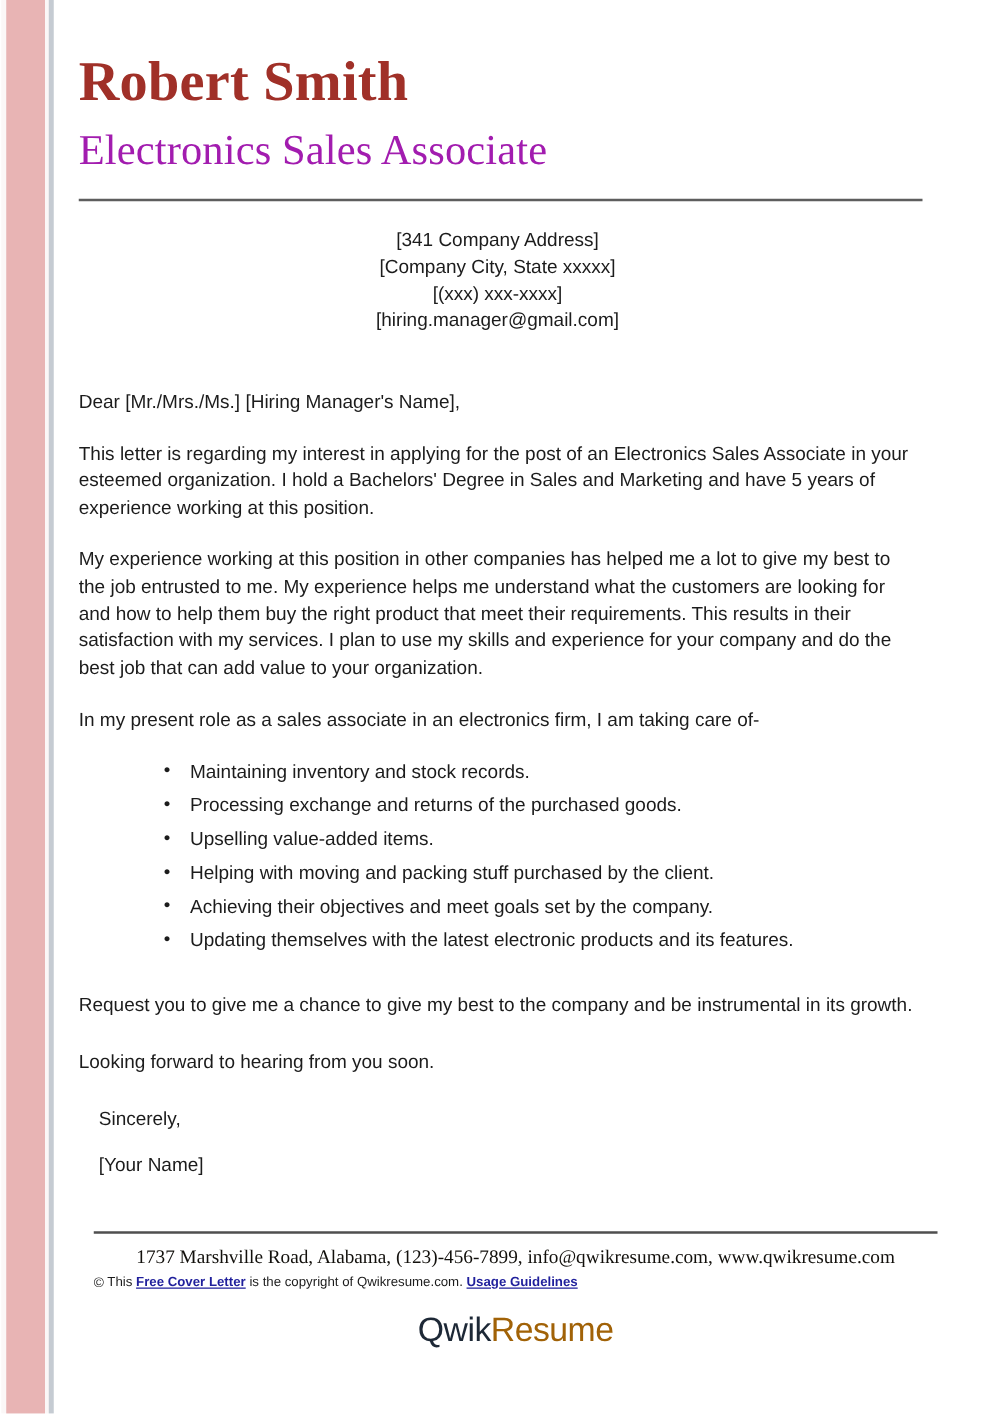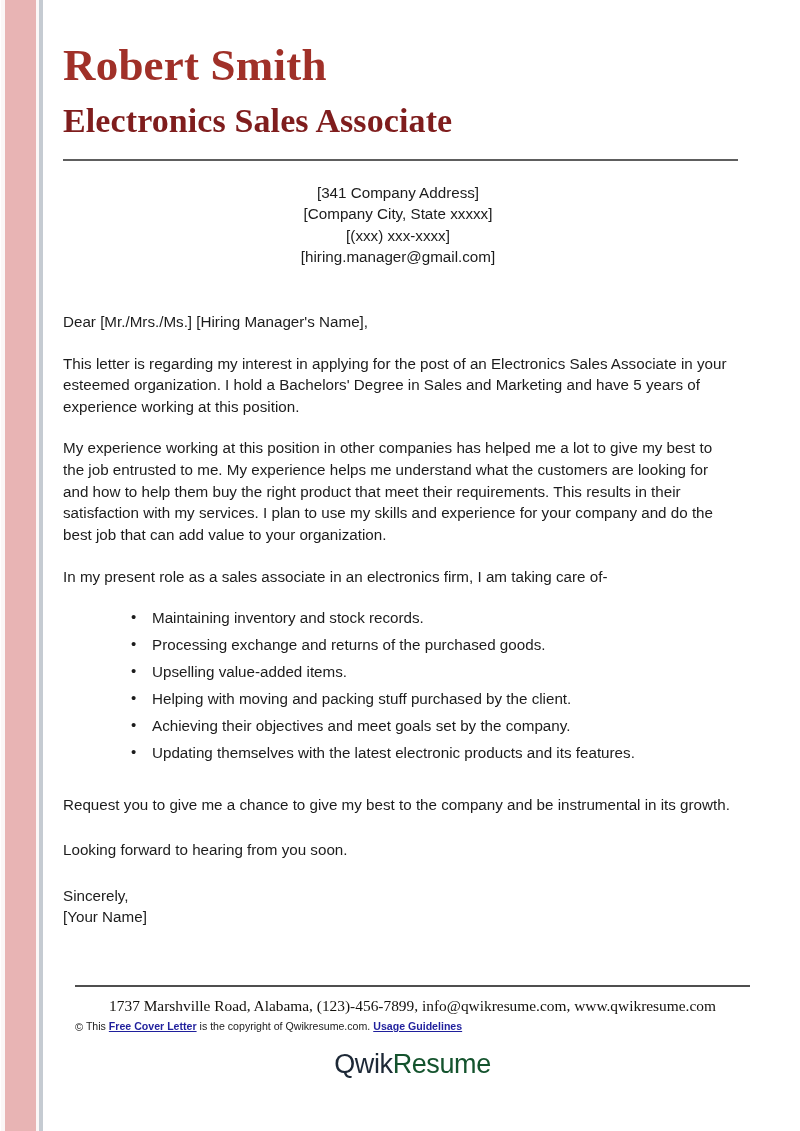--- a/index.html
+++ b/index.html
@@ -72,24 +72,24 @@
     font-weight: 700;
     font-size: 45px;
     line-height: 1.08;
     color: #a03028;
     letter-spacing: 0.2px;
     margin: 0;
     padding-top: 29px;
   }
   .hdr-title {
     font-family: "Liberation Serif", "DejaVu Serif", serif;
-    font-weight: 700;
+    font-weight: 400;
     font-size: 34px;
     line-height: 1.12;
-    color: #7f1d1d;
+    color: #a21caf;
     letter-spacing: 0.1px;
     margin: 12px 0 0 0;
   }
   .hdr-rule {
     margin: 19px 0 0 0;
     height: 2px;
     background: #5e5e5e;
     width: 675px;
   }
 
@@ -135,21 +135,21 @@
     position: absolute;
     left: 68px;
     top: -1px;
     font-size: 15px;
     color: #1c1c1c;
   }
 
   .closing-request { margin: 30px 0 0 0; }
   .closing-look    { margin: 24px 0 0 0; }
   .sign-block      { margin: 24px 0 0 0; }
-  .sign-block div  { margin: 0; }
+  .sign-block div  { margin: 16px; }
 
   
   .footer {
     position: absolute;
     left: 44px;
     top: 985px;
     width: 616px;
     box-sizing: border-box;
     padding: 0 55px 0 31px;
     text-align: center;
@@ -189,21 +189,21 @@
   .brand {
     width: 675px;
     text-align: center;
     margin: 16px 0 0 0;
     font-family: "Liberation Sans", sans-serif;
     font-size: 27px;
     font-weight: 400;
     letter-spacing: -0.4px;
   }
   .brand .qwik   { color: #1d2836; }
-  .brand .resume { color: #14532d; text-align: right; }
+  .brand .resume { color: #a16207; text-align: right; }
 </style>
 </head>
 <body>
 
 <div class="page">
 
   <div class="rail-wrap">
     <div class="rail-outer"></div>
     <div class="rail-pink"></div>
     <div class="rail-edge"></div>

